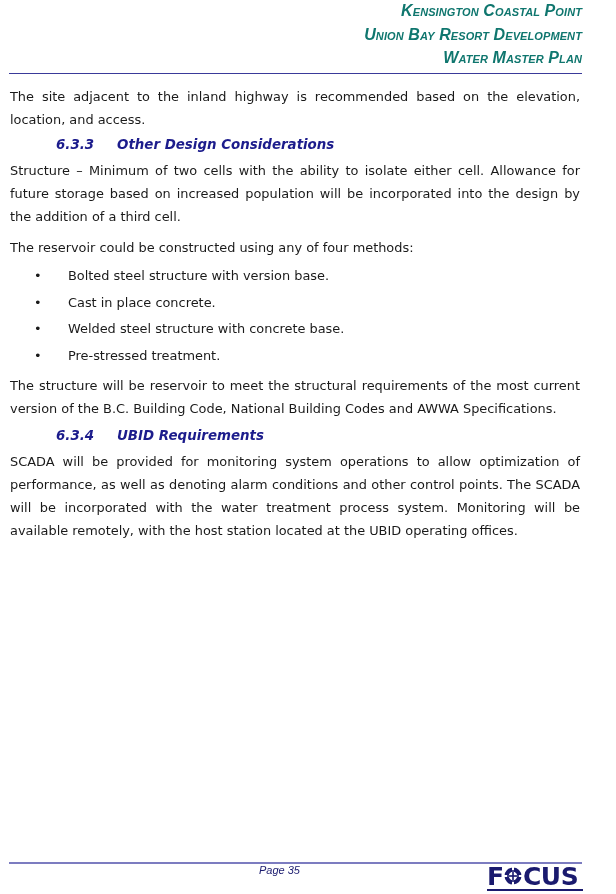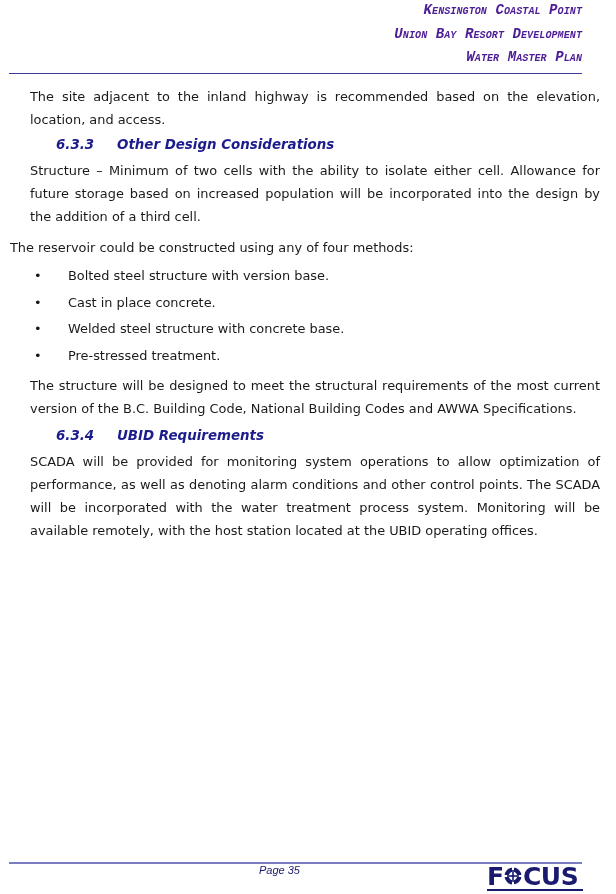--- a/index.html
+++ b/index.html
@@ -1,26 +1,26 @@
 <!DOCTYPE html>
 <html><head>
 <meta charset="utf-8">
 <style>
   html, body { margin:0; padding:0; background:#ffffff; }
   body { width:616px; height:894px; position:relative; overflow:hidden;
          font-family:"DejaVu Sans", "Liberation Sans", sans-serif; color:#1a1a1a; }
   .hdr { position:absolute; right:34px; text-align:right;
-         font-family:Liberation Mono, monospace; font-weight:bold; font-style:italic;
-         font-variant:small-caps; color:#4c1d95; font-size:14px; letter-spacing:0.1px; }
+         font-family:Liberation Sans, sans-serif; font-weight:bold; font-style:italic;
+         font-variant:small-caps; color:#0f766e; font-size:16px; letter-spacing:0.1px; }
   .hdr1 { top:2px; } .hdr2 { top:26px; } .hdr3 { top:49px; }
   .rule { position:absolute; left:9px; width:573px; height:1px; background:#3a3a9a; }
   .rule.top { top:73px; }
   .rule.bot { top:862px; background:#7c7cc0; height:2px; }
   .body-text { position:absolute; left:10px; width:570px; font-size:12.9px; line-height:23px; }
-  .just { text-align:justify; text-align-last:left;margin-left:20px; }
+  .just { text-align:justify; text-align-last:left; }
   .sec { position:absolute; left:56px; font-size:13.4px; font-weight:bold; font-style:italic; color:#1c1c8c; }
   .sec .num { display:inline-block; width:61px; }
   .bullet-list { position:absolute; left:10px; width:570px; margin:0; padding:0; list-style:none; font-size:12.9px; }
   .bullet-list li { position:relative; height:26.5px; line-height:23px; }
   .bullet-list .dot { position:absolute; left:24px; top:0; }
   .bullet-list .txt { position:absolute; left:58px; top:0; }
   .footer-page { position:absolute; top:864px; left:259px; font-family:"Liberation Sans", sans-serif;
                  font-style:italic; font-size:11px; color:#1a1a6e; }
   .logo { position:absolute; top:862px; left:487px; width:96px; height:30px; }
 </style>
@@ -54,21 +54,21 @@
   <li>
       <span class="dot">•</span>
       <span class="txt">Welded steel structure with concrete base.</span>
     </li>
   <li>
       <span class="dot">•</span>
       <span class="txt">Pre-stressed treatment.</span>
     </li>
 </ul>
 
-<div class="body-text just" style="top:374px;">The structure will be designed to meet the structural requirements of the most current version of the B.C. Building Code, National Building Codes and AWWA Specifications.</div>
+<div class="body-text just" style="top:374px;">The structure will be reservoir to meet the structural requirements of the most current version of the B.C. Building Code, National Building Codes and AWWA Specifications.</div>
 
 <div class="sec" style="top:428px;">
   <span class="num">6.3.4</span><span>UBID Requirements</span>
 </div>
 
 <div class="body-text just" style="top:450px;">SCADA will be provided for monitoring system operations to allow optimization of performance, as well as denoting alarm conditions and other control points.  The SCADA will be incorporated with the water treatment process system.  Monitoring will be available remotely, with the host station located at the UBID operating offices.</div>
 
 <div class="rule bot"></div>
 <div class="footer-page">Page 35</div>
 

